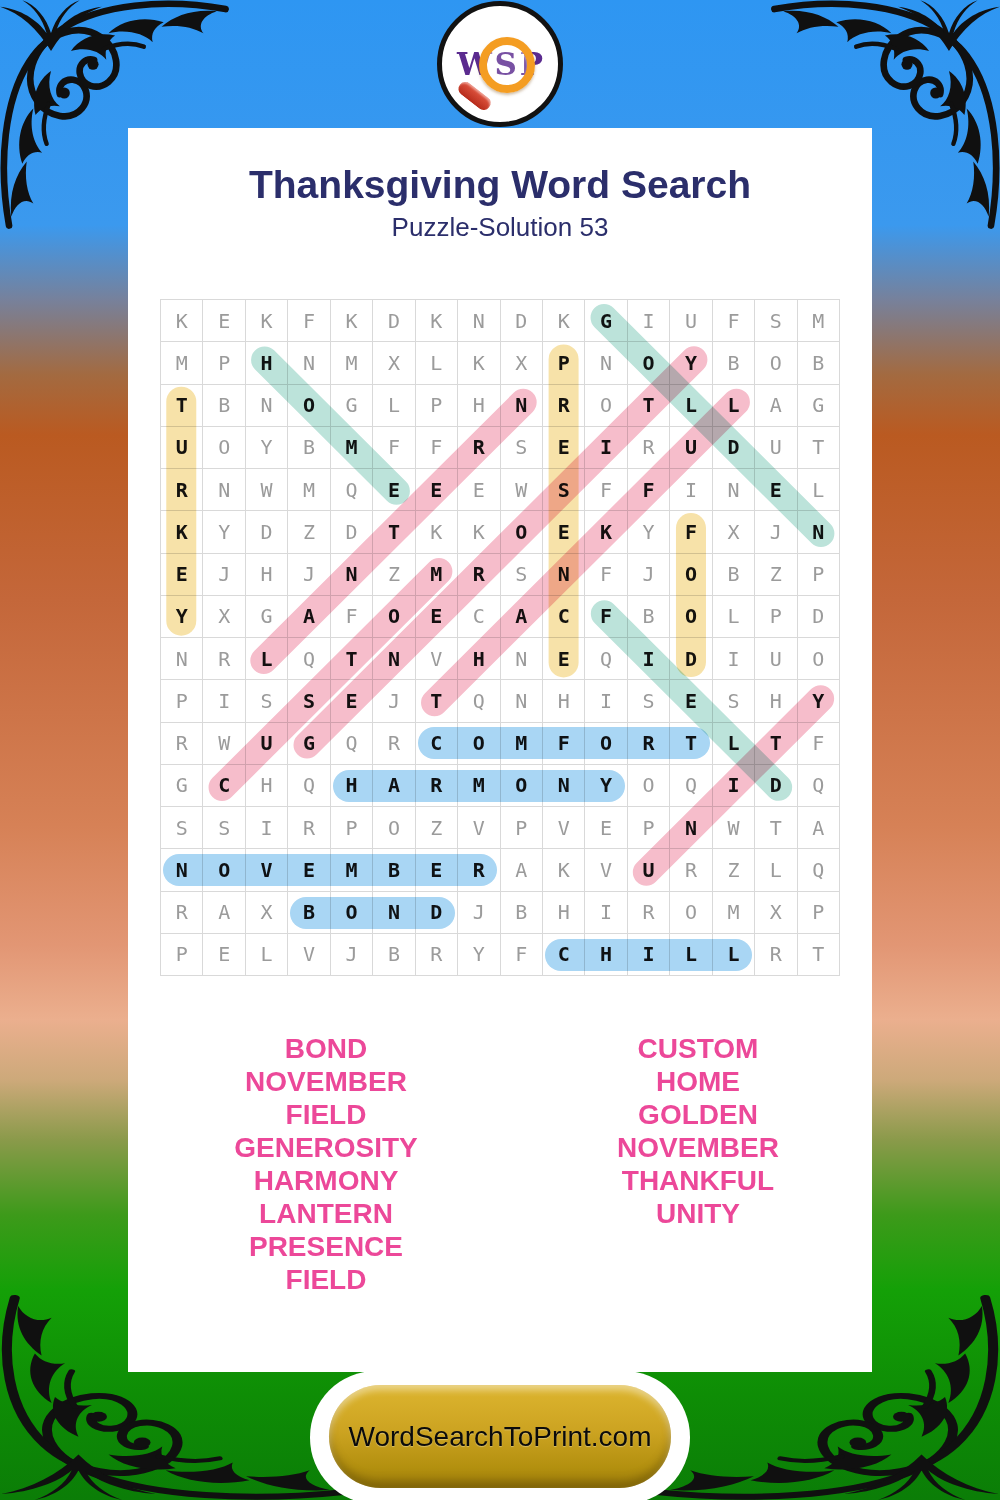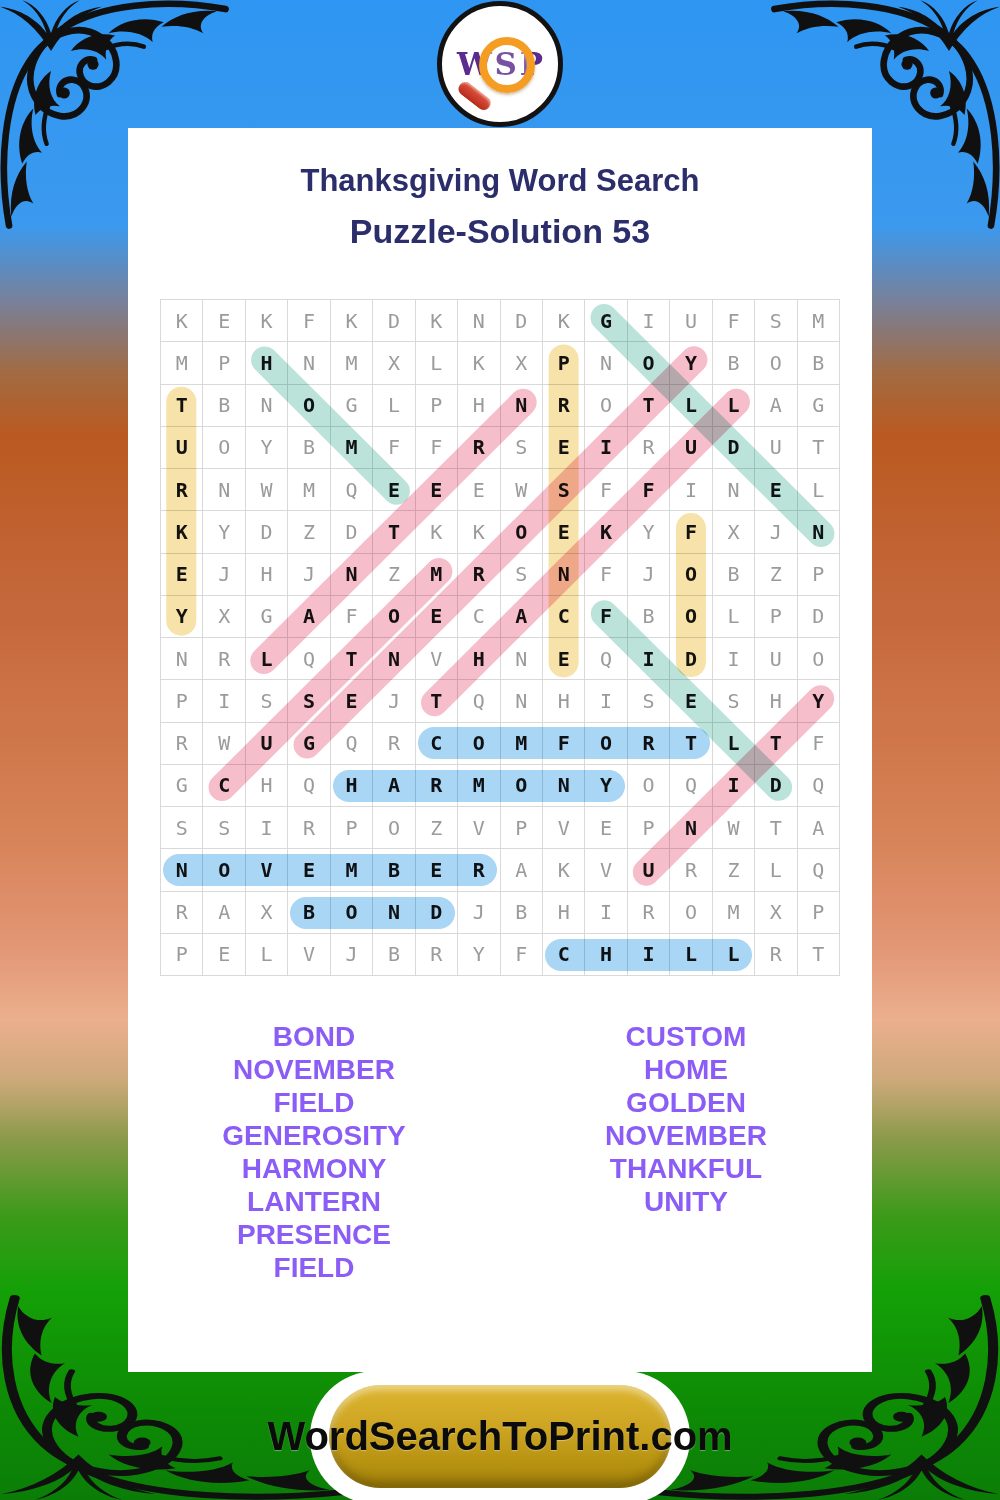--- a/index.html
+++ b/index.html
@@ -25,47 +25,47 @@
     align-items:center;justify-content:space-between;padding:0 15px;box-sizing:border-box;
     font-family:"DejaVu Serif", serif;font-weight:bold;font-size:31px;color:#5B2B8F;}
   .lens{position:absolute;left:50%;top:50%;width:40px;height:40px;margin:-27px 0 0 -21px;
     border:8px solid #F49D22;border-radius:50%;background:rgba(255,255,255,0.18);
     box-shadow:0 2px 3px rgba(120,70,0,0.35), inset 0 1px 2px rgba(255,255,255,0.7);}
   .lens-handle{position:absolute;left:14px;top:83px;width:37px;height:14px;border-radius:8px;
     background:linear-gradient(180deg,#E8564013,#0000) , linear-gradient(180deg,#E05540,#B62B1B);
     transform:rotate(38deg);box-shadow:inset 0 2px 2px rgba(255,255,255,0.45);}
 
   .title{position:absolute;left:0;top:35px;width:100%;text-align:center;
-    font-size:31px;font-weight:bold;color:#2B2E6B;}
+    font-size:39px;font-weight:bold;color:#2B2E6B;}
   .subtitle{position:absolute;left:0;top:84px;width:100%;text-align:center;
-    font-size:34px;font-weight:bold;color:#2B2E6B;}
+    font-size:26px;font-weight:normal;color:#2B2E6B;}
 
   .grid{position:absolute;left:32px;top:171px;width:680px;height:677px;
     border-top:1px solid #D9D9D9;border-left:1px solid #D9D9D9;box-sizing:border-box;
     display:grid;grid-template-columns:repeat(16,1fr);grid-template-rows:repeat(16,1fr);}
   .cell{border-right:1px solid #D9D9D9;border-bottom:1px solid #D9D9D9;
     display:flex;align-items:center;justify-content:center;
     font-family:"DejaVu Sans Mono", monospace;font-size:20px;color:#9B9B9B;}
   .cell.sol{font-weight:bold;color:#141414;}
   .hl-layer{position:absolute;left:32px;top:171px;width:680px;height:677px;pointer-events:none;}
   .hl-bar{position:absolute;mix-blend-mode:multiply;}
 
-  .word-col{position:absolute;top:892px;width:372px;margin:0;padding:0;list-style:none;
-    text-align:center;font-size:28px;font-weight:bold;color:#8b5cf6;}
+  .word-col{position:absolute;top:892px;width:372px;margin:12px;padding:0;list-style:none;
+    text-align:center;font-size:28px;font-weight:bold;color:#ec4899;}
   .word-col li{height:33px;line-height:33px;}
   .word-col.left{left:0;}
   .word-col.right{left:372px;}
 
   .site-glow{position:absolute;left:310px;top:1371px;width:380px;height:133px;
     background:#ffffff;border-radius:66px;}
   .site-button{position:absolute;left:329px;top:1385px;width:342px;height:103px;border-radius:52px;
     background:linear-gradient(180deg,#DDB52F 0%,#CCA321 45%,#B3900F 80%,#9E7E0B 100%);
     box-shadow:inset 0 5px 7px rgba(255,255,255,0.45), inset 0 -7px 9px rgba(80,60,0,0.4);
     display:flex;align-items:center;justify-content:center;cursor:pointer;}
-  .site-button span{font-size:40px;font-weight:bold;color:#0b0b0b;
+  .site-button span{font-size:28px;font-weight:normal;color:#0b0b0b;
     text-shadow:0 1px 1px rgba(255,255,255,0.35);}
 </style>
 </head>
 <body>
 
 <svg width="0" height="0" style="position:absolute">
   <defs>
     <g id="flourish" fill="#101010" stroke="none">
       <path d="M206,10 C150,0 92,6 58,28 C30,46 22,74 36,94 C46,108 66,112 76,100 C84,90 80,76 68,74 C60,73 54,79 56,87" fill="none" stroke="#101010" stroke-width="6" stroke-linecap="round"></path>
       <path d="M10,206 C0,150 6,92 28,58 C46,30 74,22 94,36 C108,46 112,66 100,76 C90,84 76,80 74,68 C73,60 79,54 87,56" fill="none" stroke="#101010" stroke-width="6" stroke-linecap="round"></path>

